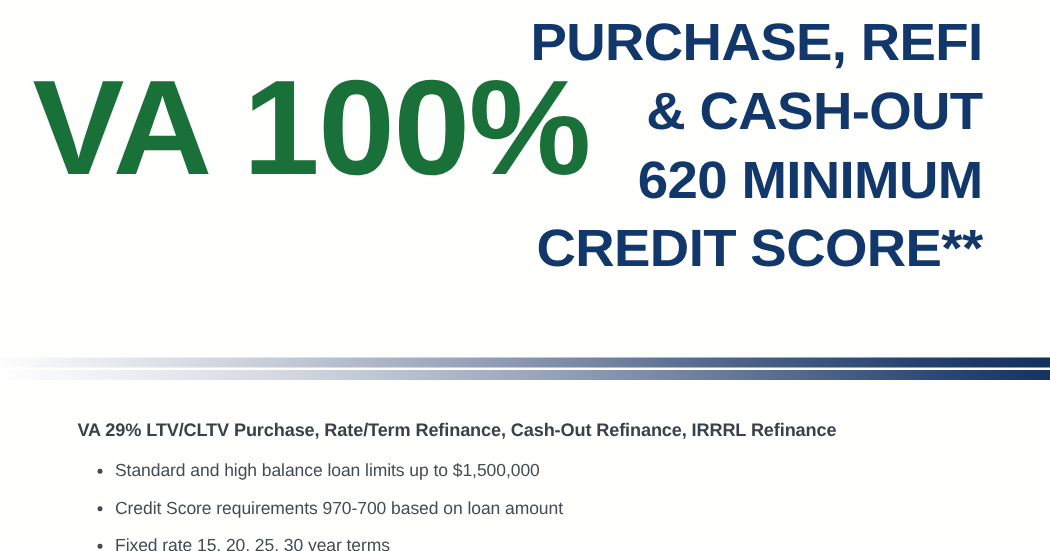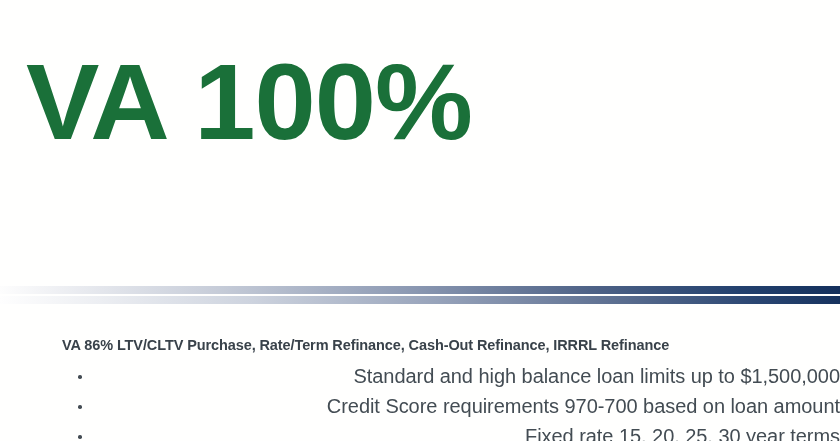--- a/index.html
+++ b/index.html
@@ -116,26 +116,25 @@
     margin: 0;
     padding: 0 0 0 78px;
     list-style: none;
   }
   .bullet-item {
     position: relative;
     margin: 0 0 13px 0;
     padding-left: 14px;
     font-family: "Liberation Sans", sans-serif;
     font-weight: 400;
-    font-size: 20px;
+    font-size: 14px;
     line-height: 17px;
     letter-spacing: -0.05px;
     color: #434c53;
     white-space: nowrap;
-    text-align: right;
   }
   .bullet-item::before {
     content: "";
     position: absolute;
     left: 0;
     top: 7px;
     width: 3.5px;
     height: 3.5px;
     border-radius: 50%;
     background: #434c53;
@@ -143,31 +142,37 @@
 </style>
 </head>
 <body>
 
 <div class="flyer">
 
   <div class="hero">
 
     <div class="hero-green">VA 100%</div>
 
+    <div class="hero-navy">
+      <span class="hl">PURCHASE, REFI</span>
+      <span class="hl">&amp; CASH-OUT</span>
+      <span class="hl">620 MINIMUM</span>
+      <span class="hl">CREDIT SCORE**</span>
+    </div>
 
   </div>
 
   <div class="divider">
     <div class="bar bar-1"></div>
     <div class="bar bar-2"></div>
   </div>
 
   <div class="body-section">
 
-    <div class="body-heading">VA 86% LTV/CLTV Purchase, Rate/Term Refinance, Cash-Out Refinance, IRRRL Refinance</div>
+    <div class="body-heading">VA 29% LTV/CLTV Purchase, Rate/Term Refinance, Cash-Out Refinance, IRRRL Refinance</div>
 
     <ul class="bullet-list">
       <li class="bullet-item">Standard and high balance loan limits up to $1,500,000</li>
       <li class="bullet-item">Credit Score requirements 970-700 based on loan amount</li>
       <li class="bullet-item">Fixed rate 15, 20, 25, 30 year terms</li>
     </ul>
 
   </div>
 
 </div>

